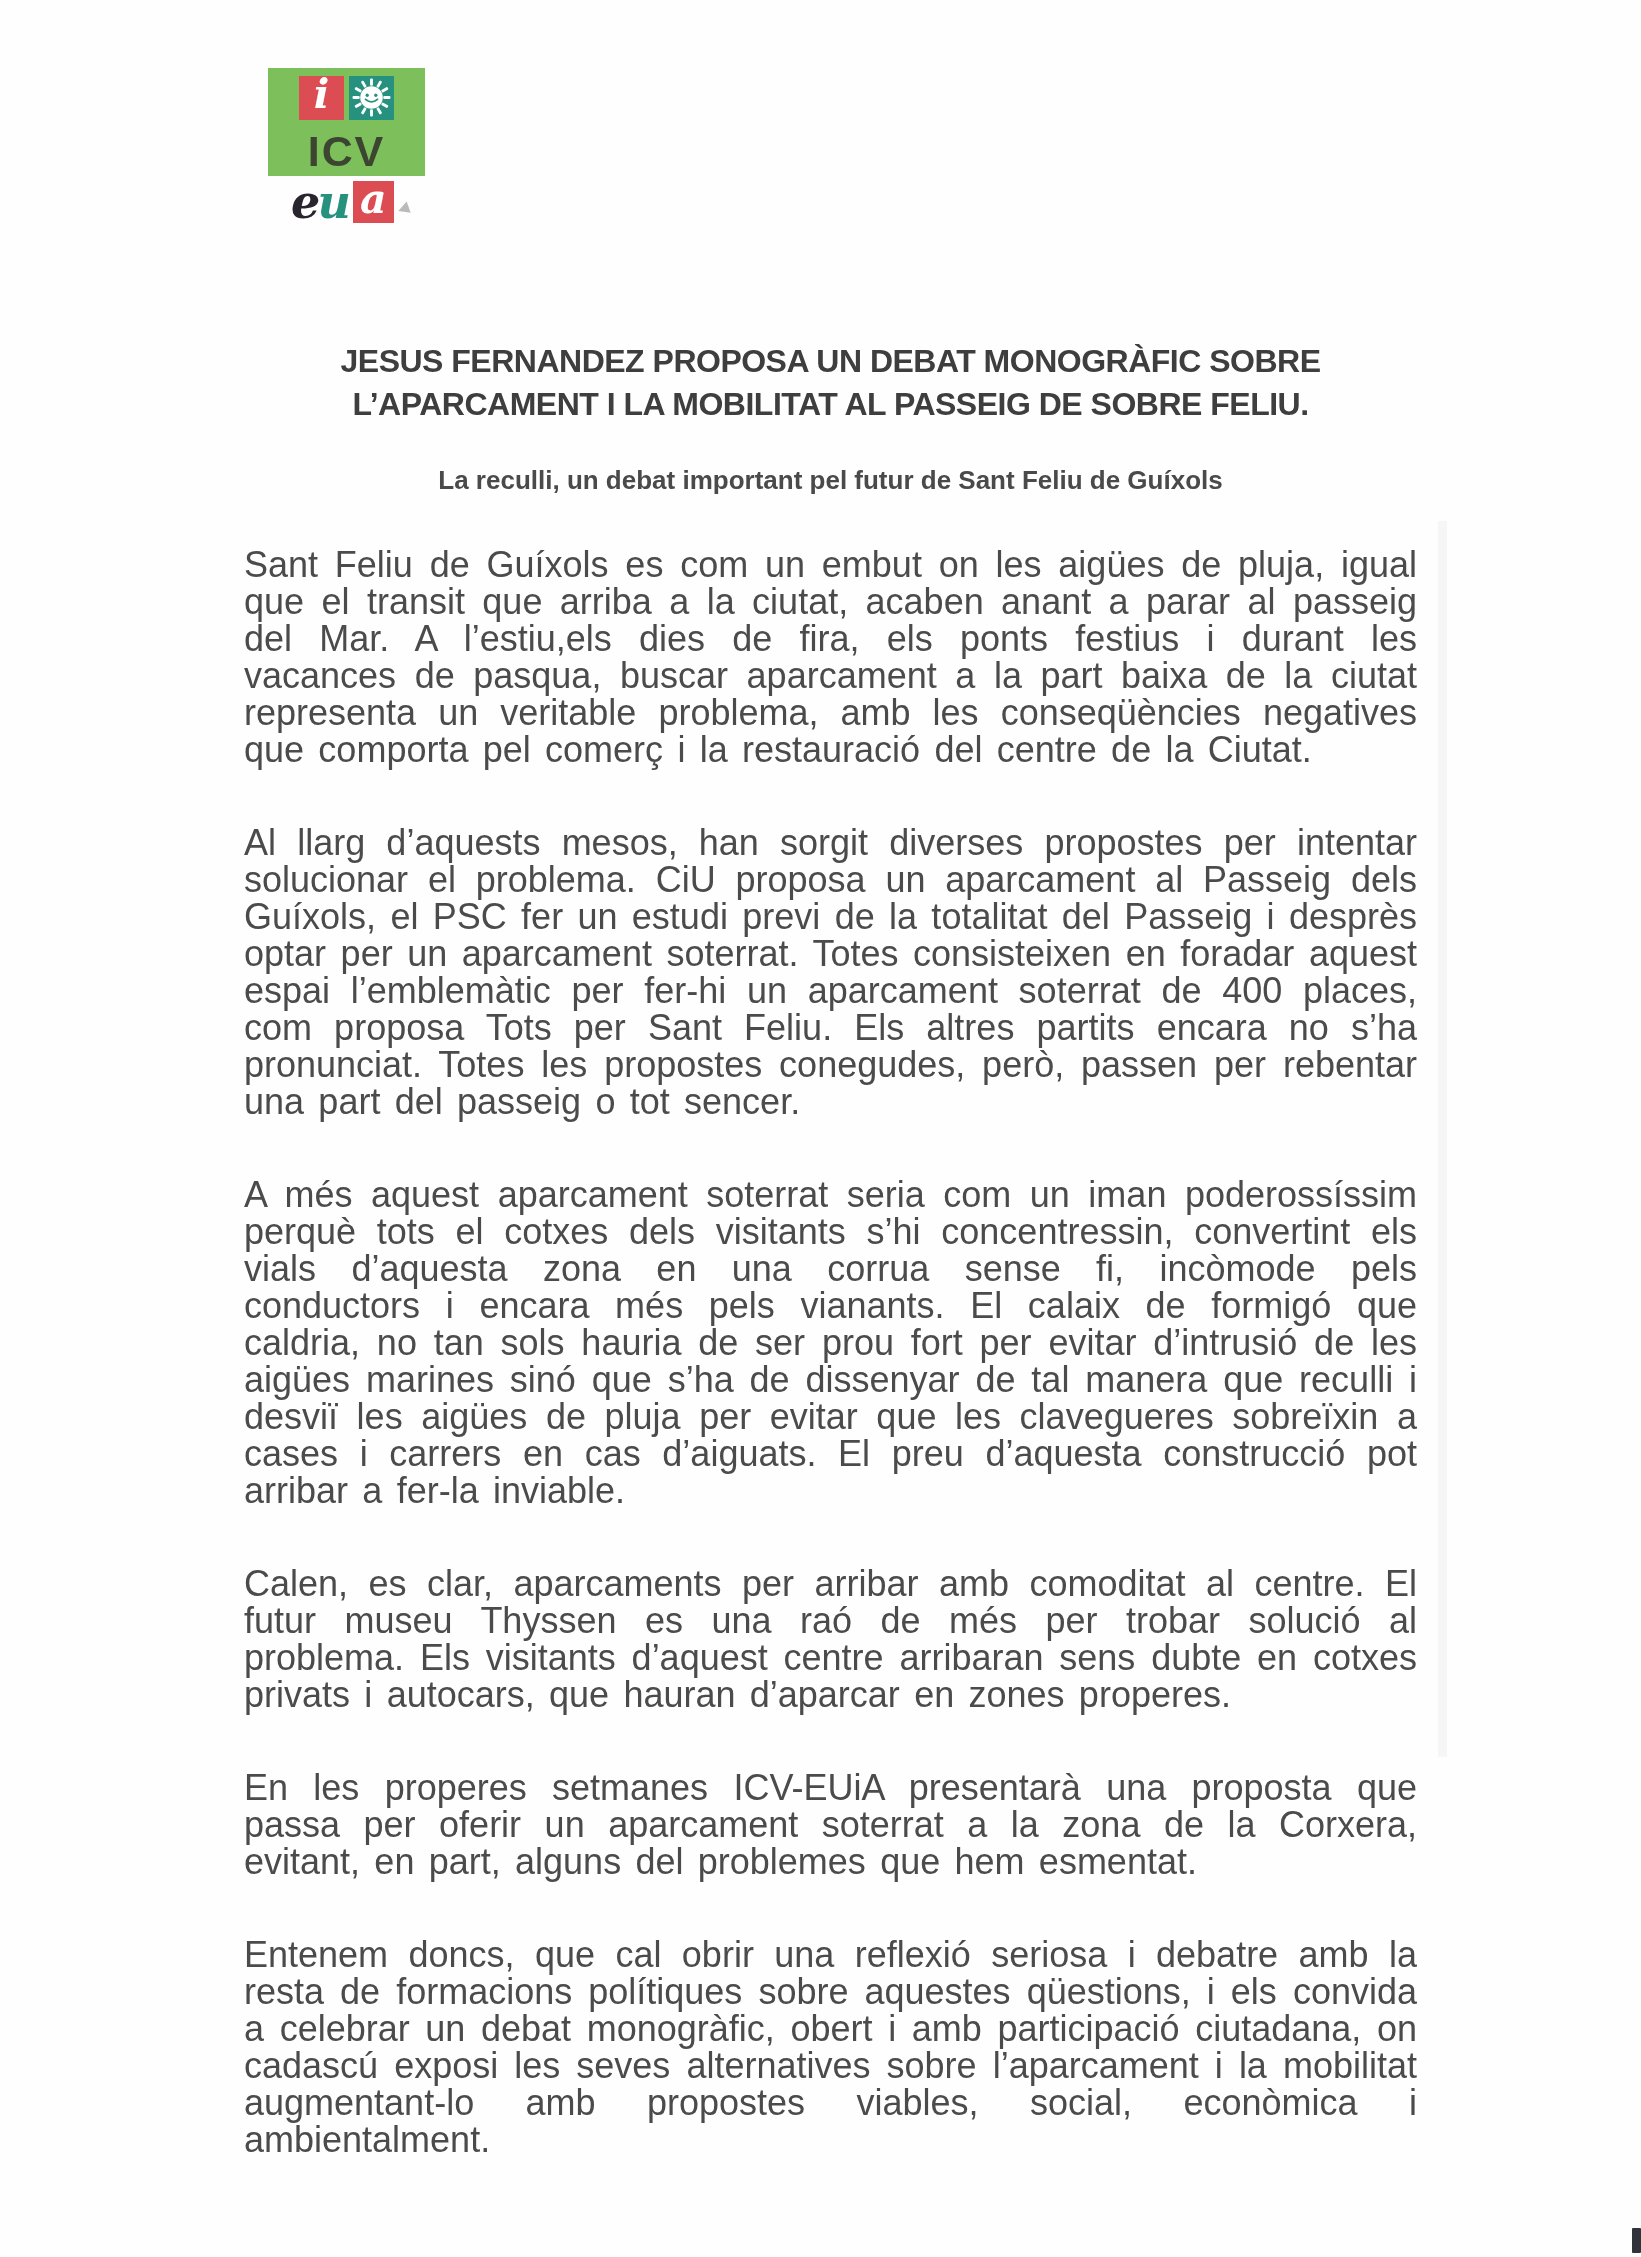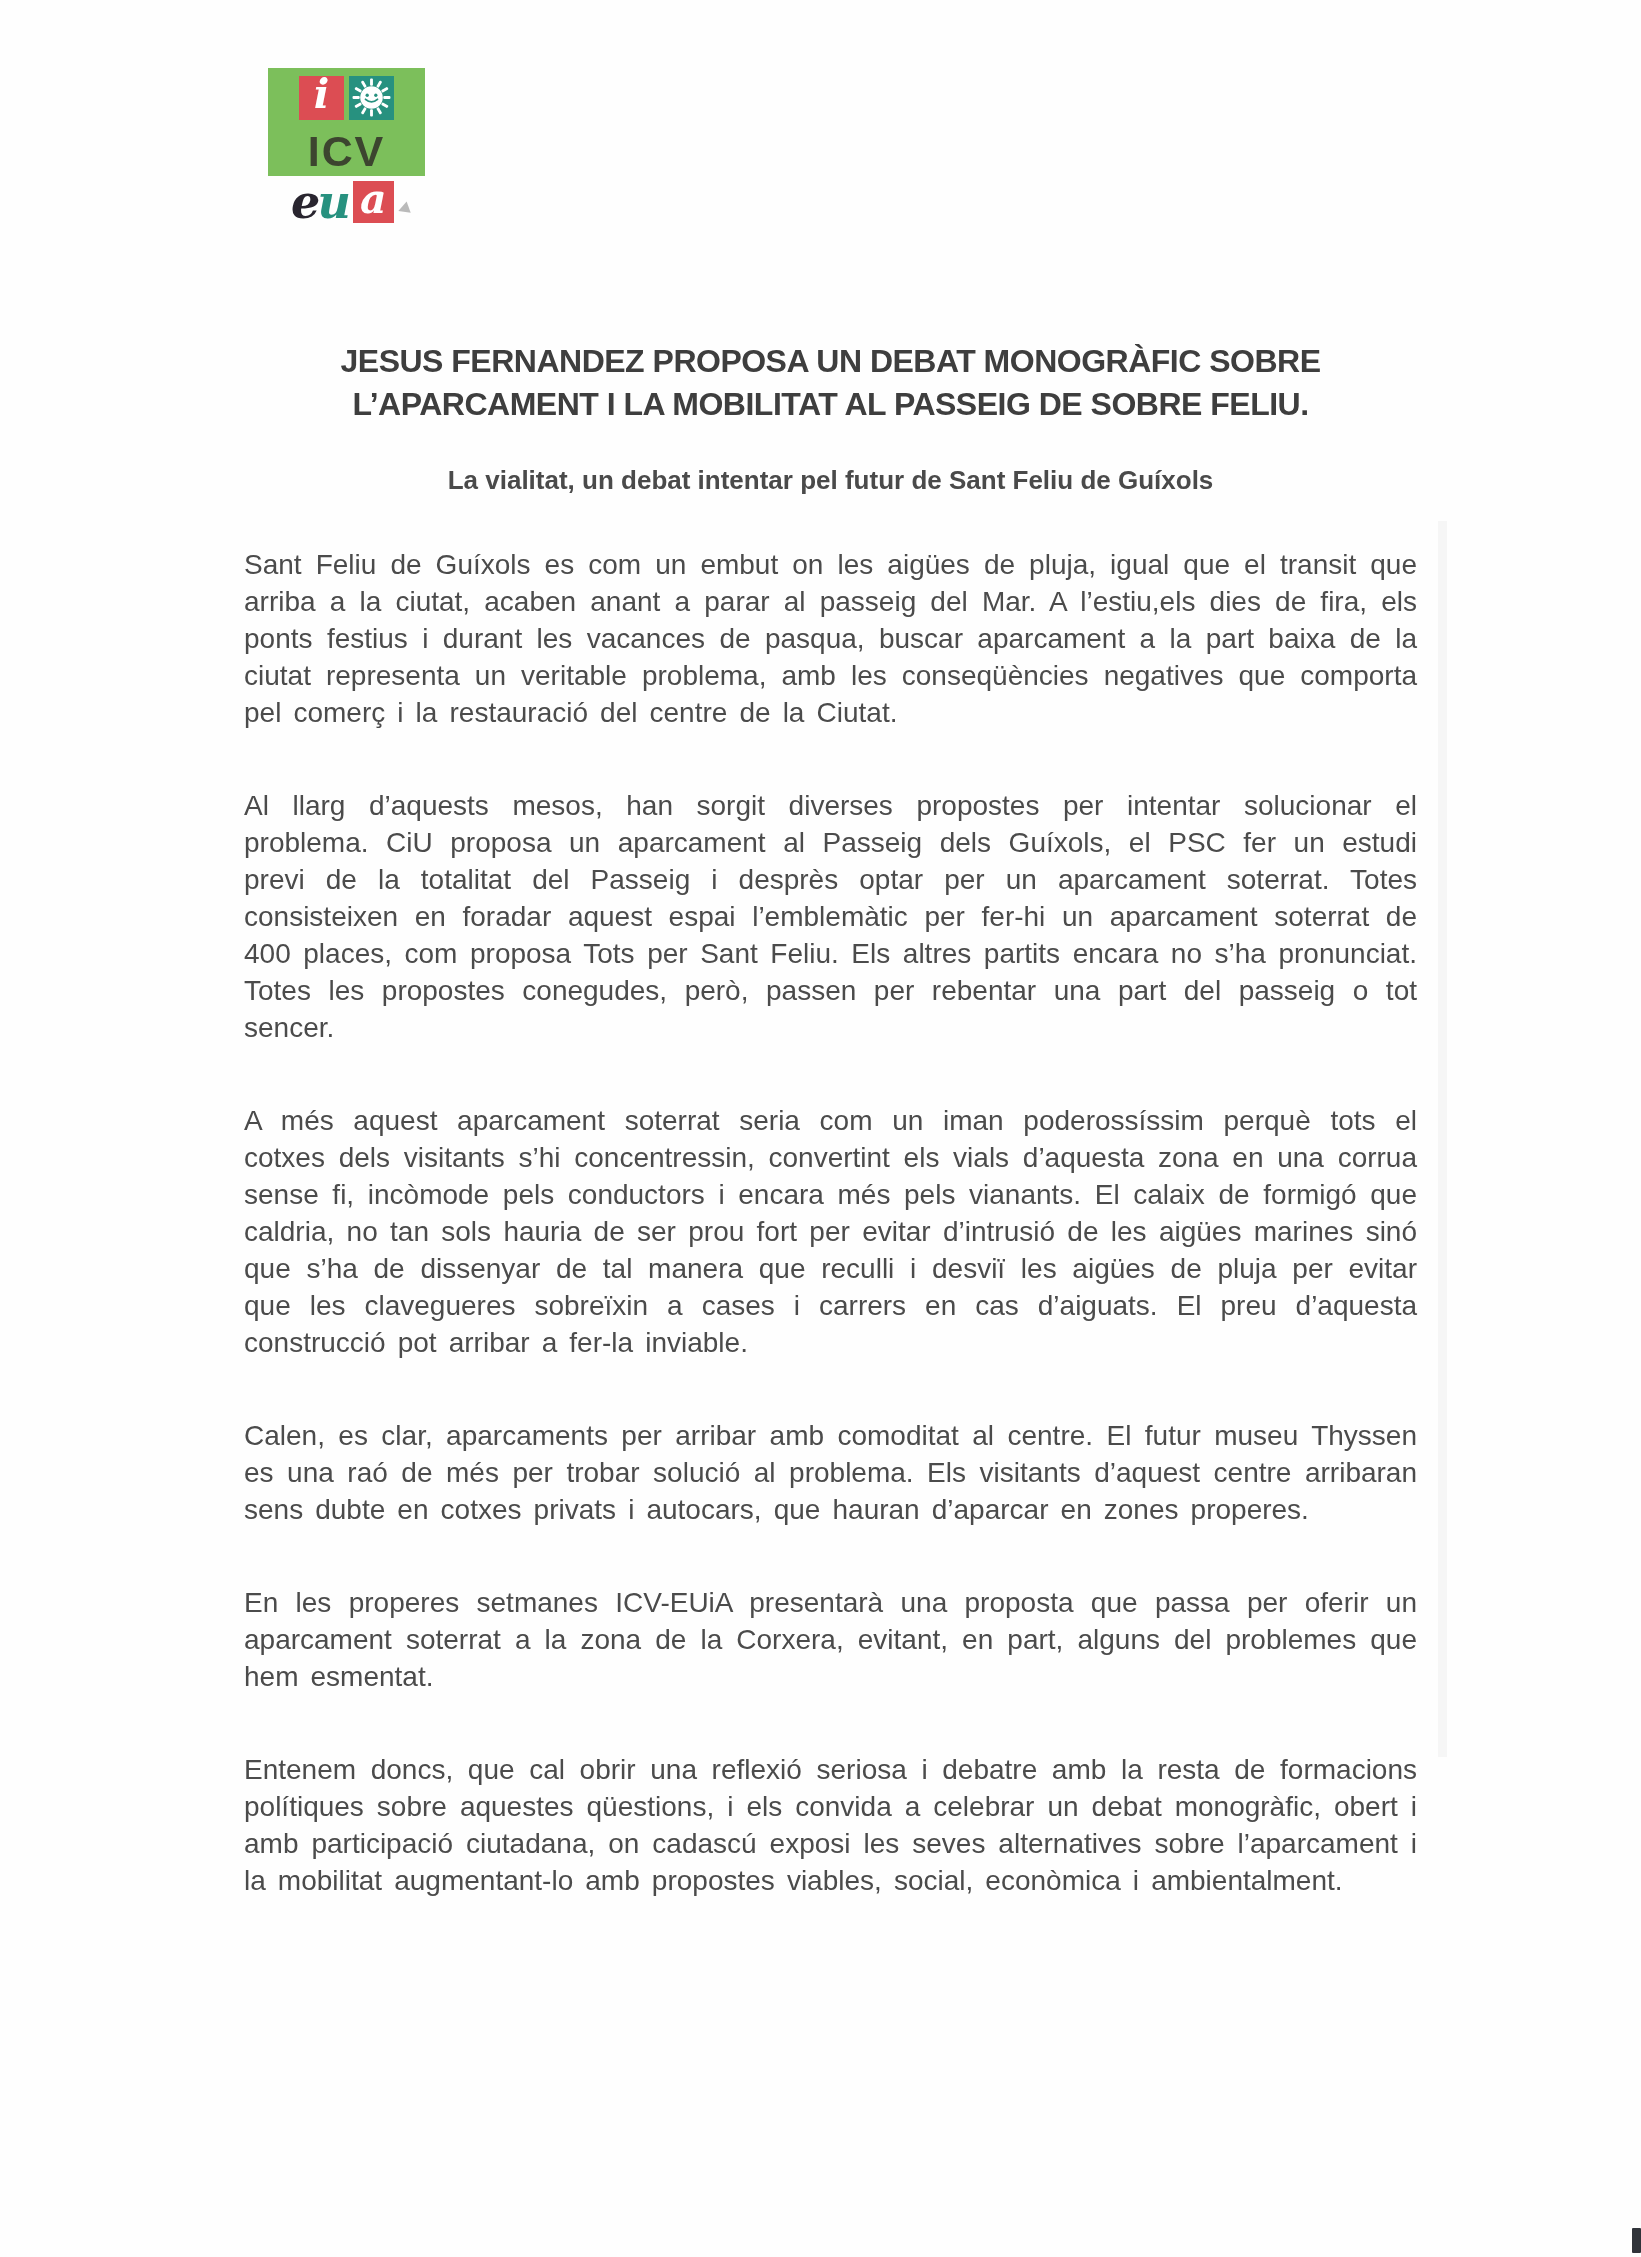--- a/index.html
+++ b/index.html
@@ -74,21 +74,21 @@
   }
   .doc h2 {
     margin: 0 0 48px 0;
     text-align: center;
     font-size: 26px; line-height: 35px;
     color: #4a4a4a;
     font-weight: bold;
   }
   .doc p {
     margin: 0 0 56px 0;
-    font-size: 28px; line-height: 37px;
+    font-size: 36px; line-height: 37px;
     word-spacing: 4.3px;
     text-align: justify;
     color: #4b4b4b;
   }
 
   
   .edge-mark {
     position: absolute; left: 1632px; top: 2228px;
     width: 8.7px; height: 25px;
     background: #30343a; border-radius: 1px;
@@ -143,21 +143,21 @@
       </span>
       <span class="logo-arrow"></span>
     </div>
   </div>
 
   <div class="doc">
     <h1>
       <span>JESUS FERNANDEZ PROPOSA UN DEBAT MONOGRÀFIC SOBRE</span><br>
       <span>L’APARCAMENT I LA MOBILITAT AL PASSEIG DE  SOBRE FELIU.</span>
     </h1>
-    <h2>La vialitat, un debat intentar pel futur de Sant Feliu de Guíxols</h2>
+    <h2>La reculli, un debat important pel futur de Sant Feliu de Guíxols</h2>
 
     <p>Sant Feliu de Guíxols es com un embut on les  aigües de pluja, igual que el transit que arriba a la ciutat, acaben  anant a parar al passeig del Mar. A l’estiu,els dies de fira, els ponts festius i durant les vacances de pasqua, buscar aparcament a la part baixa de la ciutat representa un veritable problema, amb les conseqüències  negatives que comporta pel comerç i la restauració del centre de la Ciutat.</p>
     <p>Al llarg d’aquests mesos, han sorgit diverses propostes per  intentar solucionar el problema. CiU proposa un aparcament al Passeig dels Guíxols, el PSC fer un estudi previ de la totalitat del Passeig i desprès optar per un aparcament soterrat. Totes consisteixen en foradar aquest espai l’emblemàtic per fer-hi un aparcament soterrat de 400 places, com proposa Tots per Sant Feliu. Els altres partits encara no s’ha pronunciat. Totes les propostes conegudes, però, passen per rebentar una part del passeig o tot sencer.</p>
     <p>A més aquest aparcament  soterrat seria com un iman poderossíssim perquè tots el cotxes dels visitants s’hi concentressin, convertint els vials d’aquesta zona en una corrua sense fi, incòmode pels conductors i encara més pels vianants. El calaix de formigó que caldria,  no tan sols hauria de ser prou fort per evitar d’intrusió de les aigües marines sinó que s’ha de dissenyar de tal manera que reculli i desviï  les aigües de pluja per evitar que les clavegueres sobreïxin  a cases i carrers en cas d’aiguats. El preu d’aquesta construcció pot arribar a fer-la inviable.</p>
     <p>Calen, es clar,  aparcaments per arribar amb comoditat al centre. El futur museu Thyssen es una raó de més per trobar solució al problema. Els visitants d’aquest centre arribaran sens dubte en cotxes privats i autocars, que hauran d’aparcar en zones properes.</p>
     <p>En les properes setmanes ICV-EUiA presentarà una proposta que passa per oferir un aparcament soterrat a la zona de la Corxera, evitant, en part, alguns del problemes que  hem esmentat.</p>
     <p>Entenem doncs,  que cal obrir una  reflexió seriosa i debatre amb la resta de formacions polítiques sobre aquestes qüestions, i els convida a celebrar  un debat monogràfic, obert i amb participació ciutadana, on cadascú exposi les seves alternatives sobre l’aparcament i la mobilitat augmentant-lo amb propostes viables, social, econòmica i ambientalment.</p>
   </div>
 
   <div class="scan-shade"></div>

